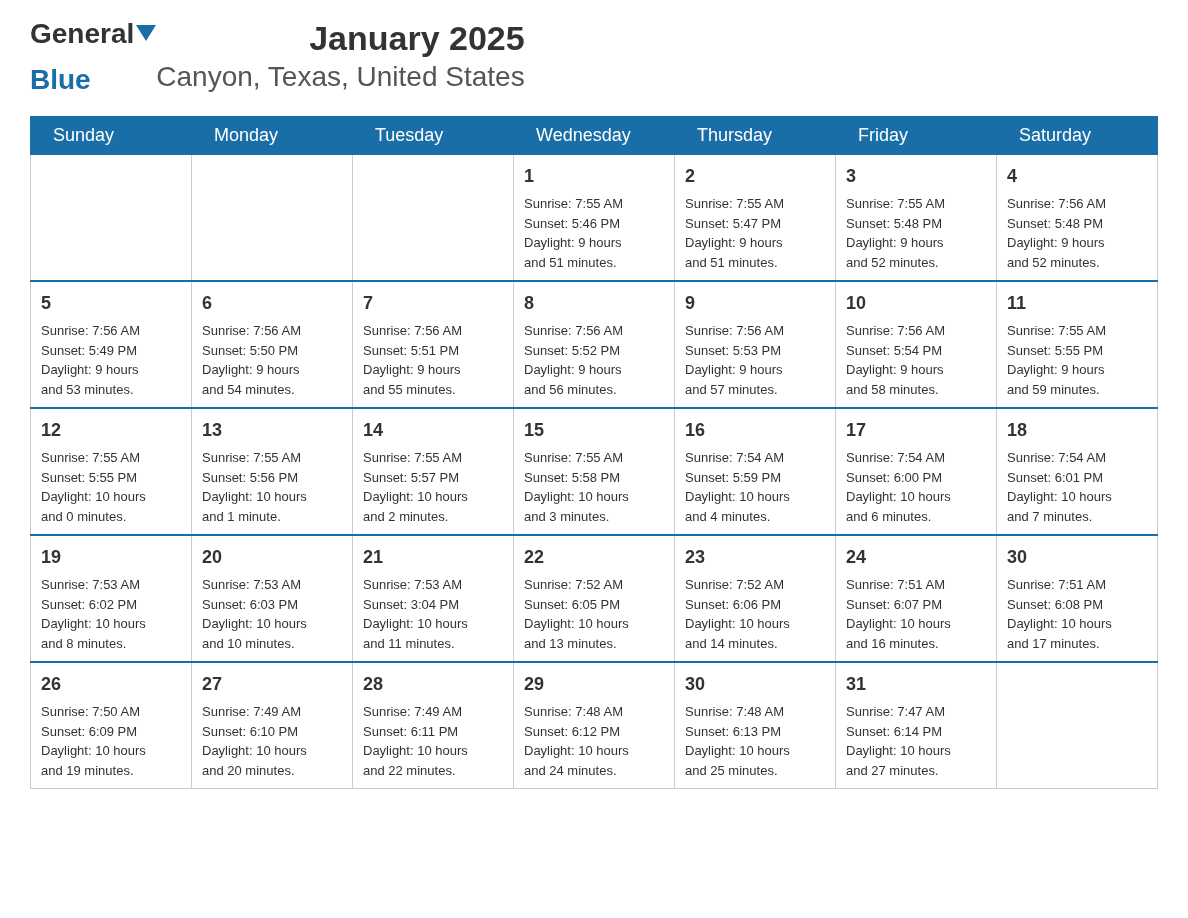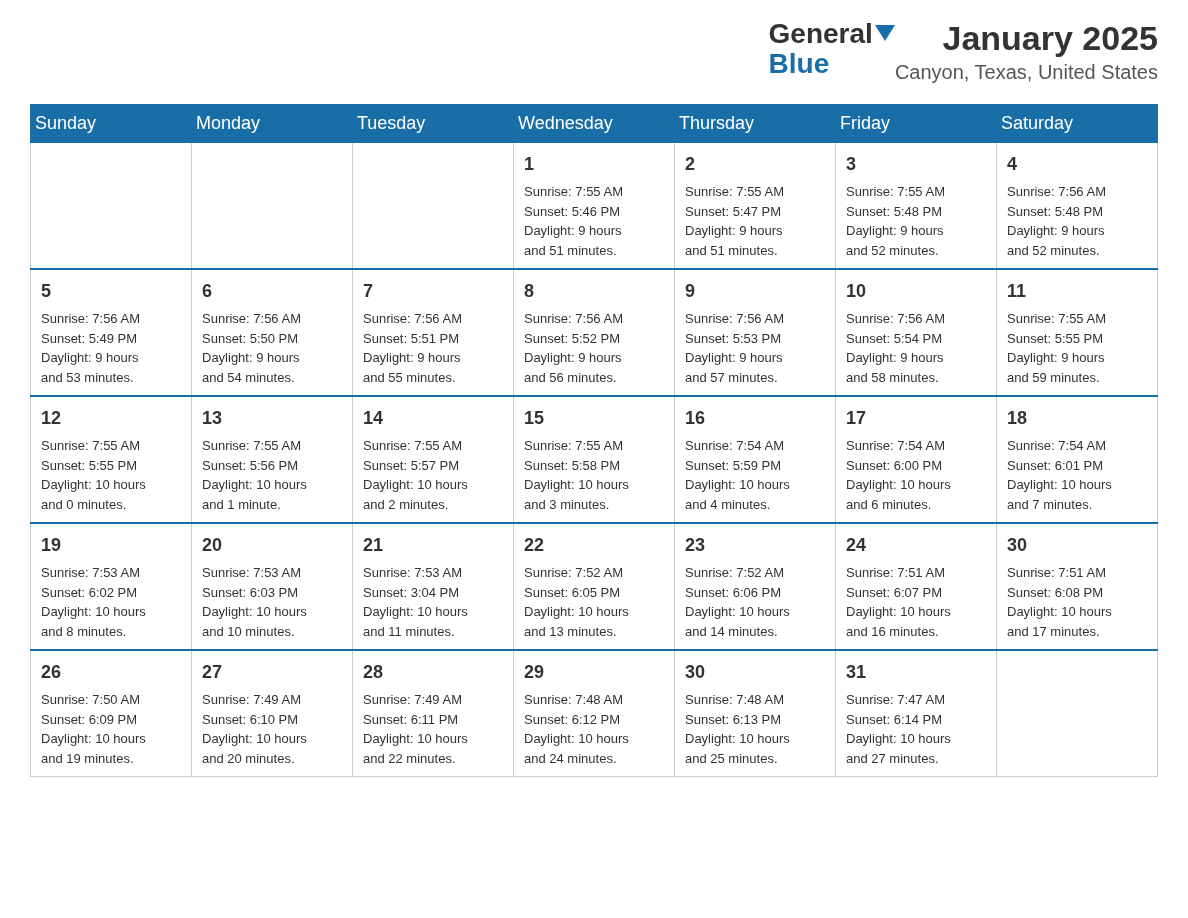--- a/index.html
+++ b/index.html
@@ -5,21 +5,21 @@
     * { margin: 0; padding: 0; box-sizing: border-box; }
     body {
       font-family: Arial, sans-serif;
       background: #fff;
       width: 1188px;
       min-height: 918px;
       padding: 20px 30px;
     }
     .header {
       display: flex;
-      justify-content: flex-end;
+      justify-content: flex-start;
       align-items: flex-start;
       margin-bottom: 20px;
     }
     .logo {
       display: flex;
       flex-direction: column;
       align-items: flex-start;
     }
     .logo-text {
       display: flex;
@@ -34,42 +34,42 @@
       display: inline-block;
       width: 0;
       height: 0;
       border-left: 10px solid transparent;
       border-right: 10px solid transparent;
       border-top: 16px solid #1a6ea8;
       margin-left: 2px;
       vertical-align: middle;
       margin-bottom: 2px;
     }
-    .logo-blue { color: #1a6ea8; font-size: 28px; font-weight: bold; }
+    .logo-blue { color: #1a6ea8; font-size: 28px; font-weight: bold; margin-top: 16px; }
     .title-section { text-align: right; }
     .month-title {
       font-size: 34px;
       font-weight: bold;
       color: #333;
       line-height: 1.1;
     }
     .location {
-      font-size: 20px;
+      font-size: 28px;
       color: #555;
       margin-top: 4px;
     }
     .calendar {
       width: 100%;
       border-collapse: collapse;
       border: 1px solid #ccc;
     }
     .calendar th {
       background-color: #1a6ea8;
       color: #fff;
-      padding: 8px 4px;
+      padding: 8px 22px;
       text-align: left;
       font-size: 18px;
       font-weight: normal;
       border: 1px solid #1a6ea8;
     }
     .calendar td {
       vertical-align: top;
       padding: 8px 10px;
       border: 1px solid #ccc;
       width: 14.28%;

